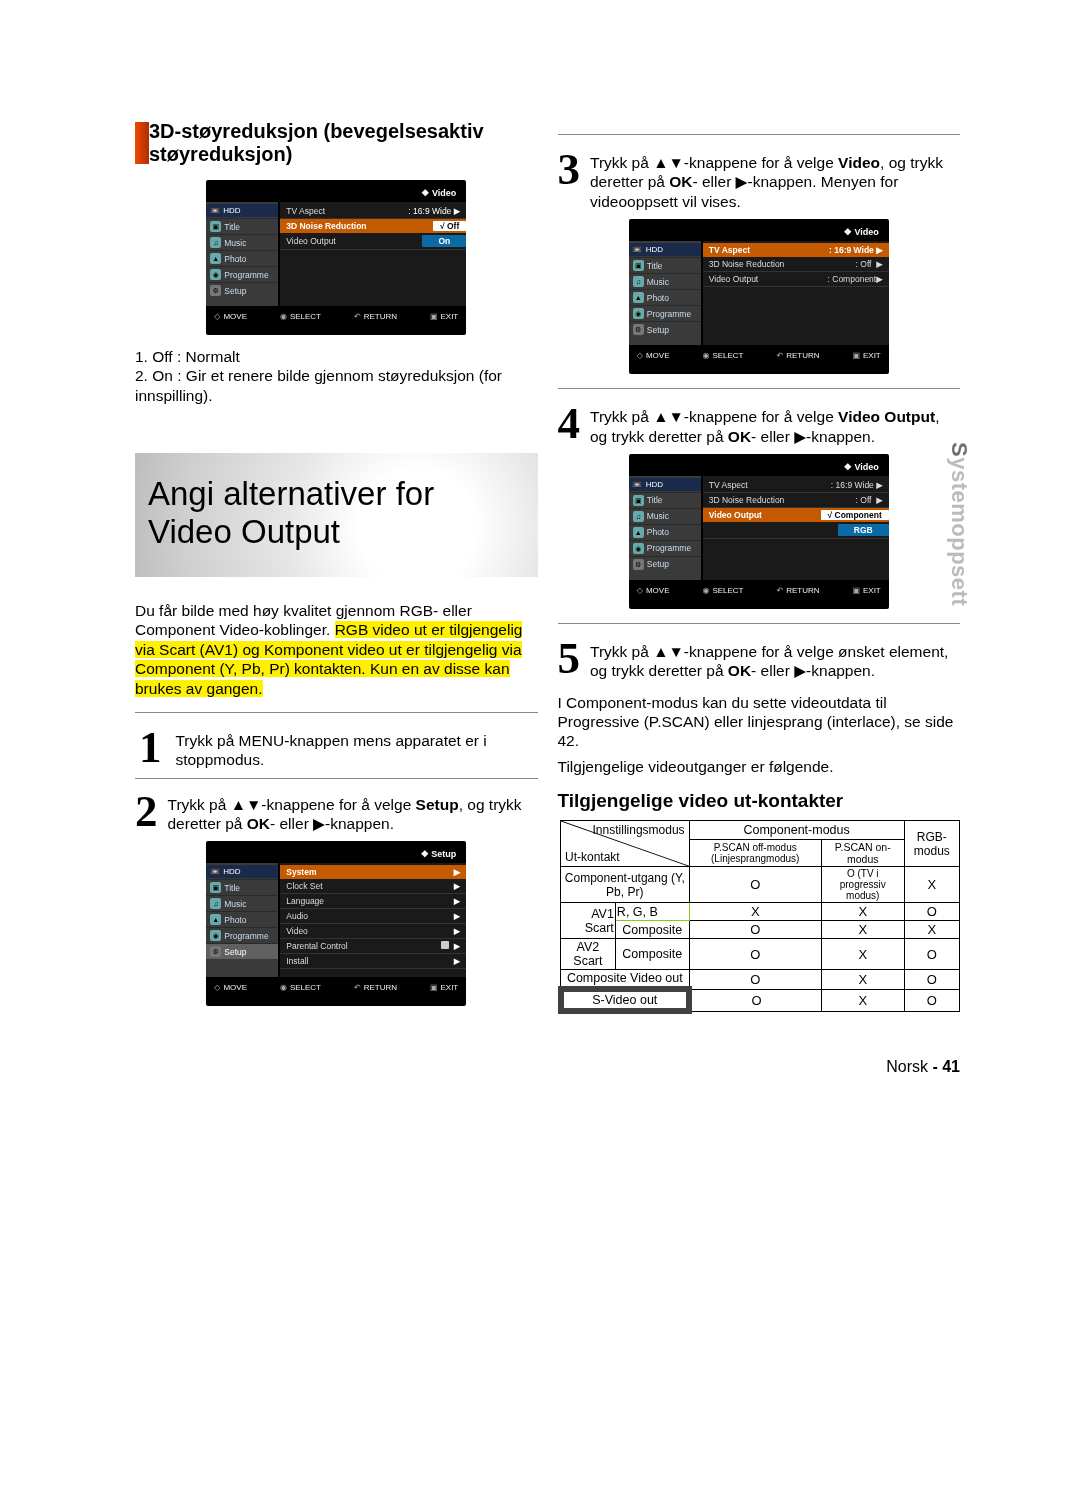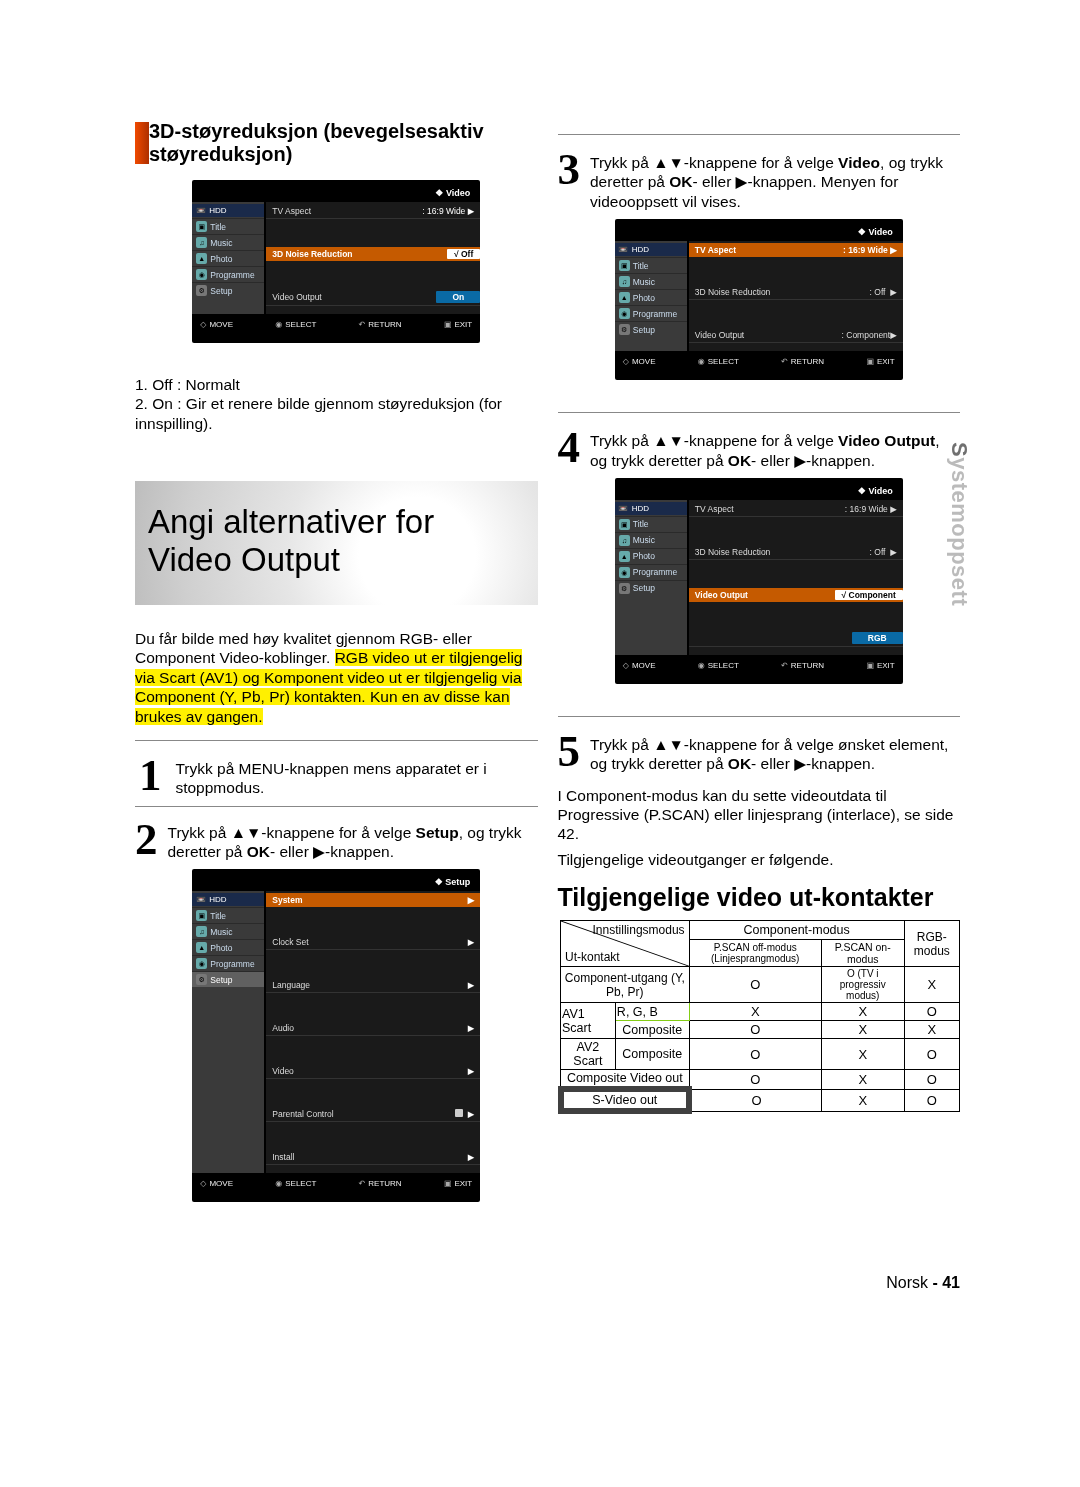--- a/index.html
+++ b/index.html
@@ -80,21 +80,21 @@
     border: none;
     border-top: 1px solid #888;
     margin: 8px 0 12px 0;
   }
   hr.sep-wide {
     border: none;
     border-top: 1px solid #888;
     margin: 14px 0 14px 0;
   }
   .sub-head {
-    font-size: 25px;
+    font-size: 19px;
     font-weight: bold;
     margin: 14px 0 8px 0;
   }
   .side-tab {
     position: absolute;
     right: 108px;
     top: 442px;
     writing-mode: vertical-rl;
     font-size: 22px;
     font-weight: bold;
@@ -105,22 +105,22 @@
     color: #707070;
   }
   .footer {
     text-align: right;
     font-size: 16px;
     margin-top: 40px;
   }
 
   
   .osd {
-    width: 288px;
-    margin: 8px auto 32px auto;
+    width: 260px;
+    margin: 8px auto 12px auto;
     background: #000;
     border-radius: 2px;
     padding: 0 0 14px 0;
     font-size: 9px;
     color: #fff;
     position: relative;
   }
   .osd .topbar {
     display: flex;
     justify-content: space-between;
@@ -177,21 +177,20 @@
     line-height: 11px;
     color: #000;
   }
   .osd .side .item.setup .ico { background: #777; }
   .osd .main {
     flex: 1;
     background: #1a1a1a;
     display: flex;
     flex-direction: column;
     padding: 2px 0 8px 0;
-    gap: 28px;
   }
   .osd .row {
     display: flex;
     justify-content: space-between;
     align-items: center;
     padding: 2px 6px;
     color: #ddd;
     border-bottom: 1px solid #333;
     font-size: 8.5px;
     position: relative;
@@ -646,21 +645,21 @@
           <td style="border:1px solid #000;text-align:center;font-size:10px;padding:1px 1px">P.SCAN off-modus (Linjesprangmodus)</td>
           <td style="border:1px solid #000;text-align:center;font-size:10.5px;padding:1px 1px">P.SCAN on-modus</td>
         </tr>
         <tr>
           <td colspan="2" style="border:1px solid #000;text-align:center;font-size:12px;padding:2px 2px">Component-utgang (Y, Pb, Pr)</td>
           <td style="border:1px solid #000;text-align:center">O</td>
           <td style="border:1px solid #000;text-align:center;font-size:10px">O (TV i progressiv modus)</td>
           <td style="border:1px solid #000;text-align:center">X</td>
         </tr>
         <tr>
-          <td rowspan="2" style="border:1px solid #000;text-align:left;font-size:12.5px">AV1 Scart</td>
+          <td rowspan="2" style="border:1px solid #000;text-align:right;font-size:12.5px">AV1 Scart</td>
           <td style="border:1px solid #84cc16;text-align:left;font-size:12.5px">R, G, B</td>
           <td style="border:1px solid #000;text-align:center">X</td>
           <td style="border:1px solid #000;text-align:center">X</td>
           <td style="border:1px solid #000;text-align:center">O</td>
         </tr>
         <tr>
           <td style="border:1px solid #000;text-align:center;font-size:12.5px">Composite</td>
           <td style="border:1px solid #000;text-align:center">O</td>
           <td style="border:1px solid #000;text-align:center">X</td>
           <td style="border:1px solid #000;text-align:center">X</td>

